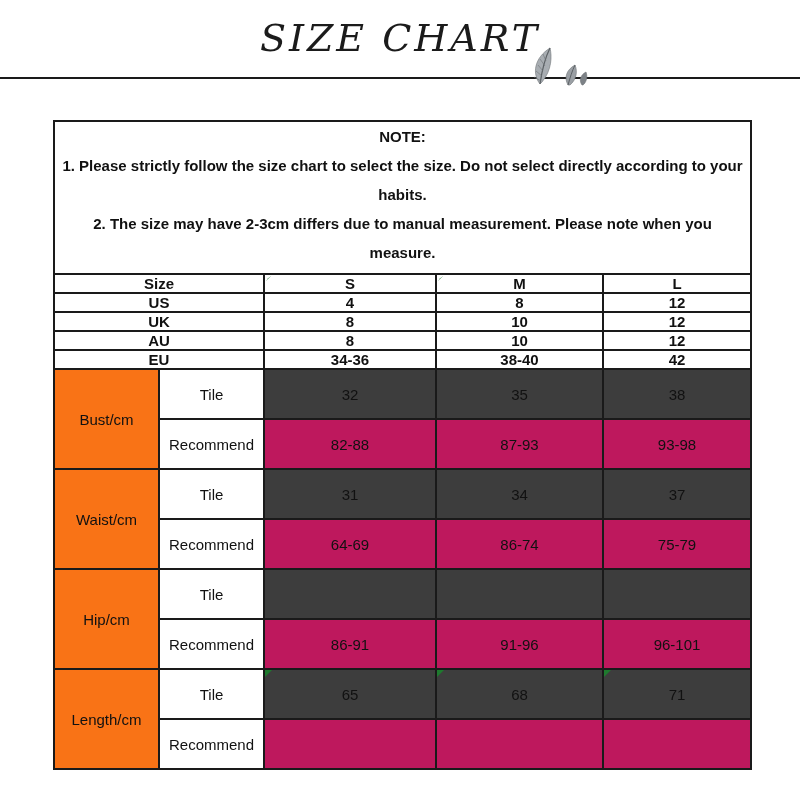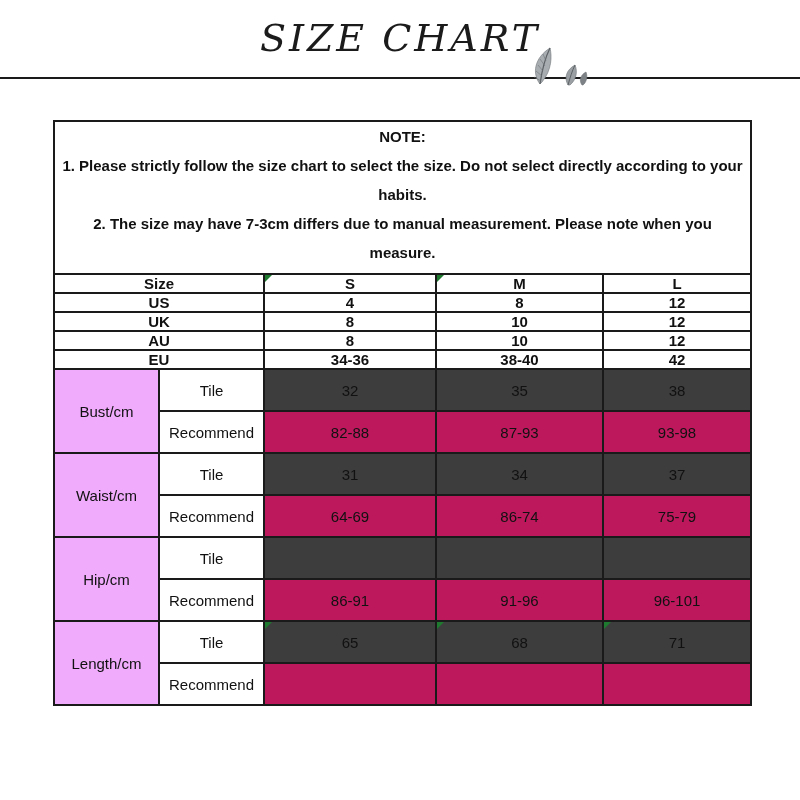--- a/index.html
+++ b/index.html
@@ -34,24 +34,24 @@
     border-collapse:collapse;table-layout:fixed;
   }
   .size-table td{
     border:2px solid var(--border);
     text-align:center;vertical-align:middle;
     font-size:15px;color:#111;overflow:hidden;position:relative;
   }
   .note-cell{height:88px;padding:6px 4px;}
   .note-cell .note-heading{font-weight:700;font-size:15px;margin-bottom:6px;}
   .note-cell .note-line{font-weight:600;font-size:15px;line-height:29px;}
-  .row-size td{height:16px;font-weight:700;}
-  .mlabel{font-size:21px;font-weight:400;background:#f0abfc;}
+  .row-size td{height:16px;font-weight:700;border-radius:12px;}
+  .mlabel{font-size:21px;font-weight:400;background:#f97316;}
   .sub{font-size:12.5px;font-weight:400;}
-  .m-row td{height:42px;}
+  .m-row td{height:50px;}
   .tile{background:var(--dark-row);color:#ececec;font-weight:400;}
   .rec{background:#be185d;font-weight:400;}
   .corner{
     position:absolute;top:0;left:0;width:0;height:0;
     border-top:7px solid var(--marker-green);
     border-right:7px solid transparent;
   }
 </style>
 </head>
 <body>
@@ -81,21 +81,21 @@
       <col style="width:172px">
         <col style="width:167px">
         <col style="width:148px">
     </colgroup>
     <tbody>
 
       <tr>
         <td colspan="5" class="note-cell">
           <div class="note-heading">NOTE:</div>
           <div class="note-line">1. Please strictly follow the size chart  to select the size. Do not select directly according to your habits.</div>
-          <div class="note-line">2. The size may have 7-3cm differs due to manual measurement. Please note when you measure.</div>
+          <div class="note-line">2. The size may have 2-3cm differs due to manual measurement. Please note when you measure.</div>
         </td>
       </tr>
 
       <tr class="row-size">
         <td colspan="2">Size</td>
         <td>
           <span class="corner"></span>
           <span>S</span>
         </td>
         <td>

